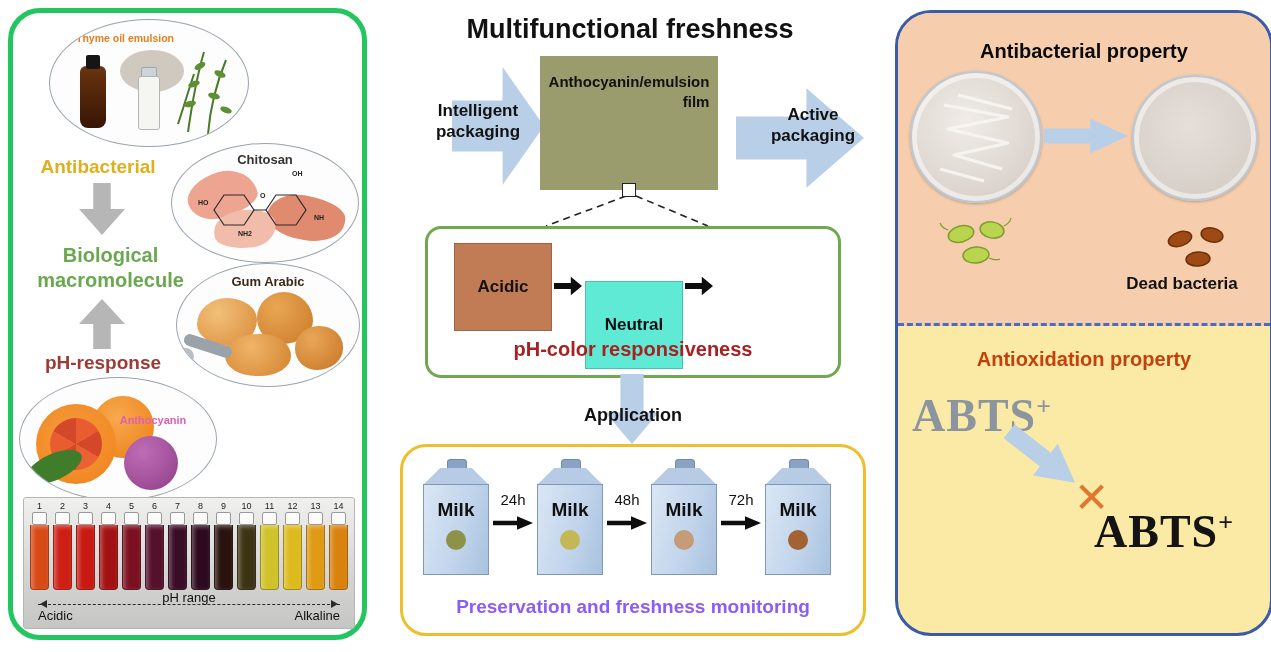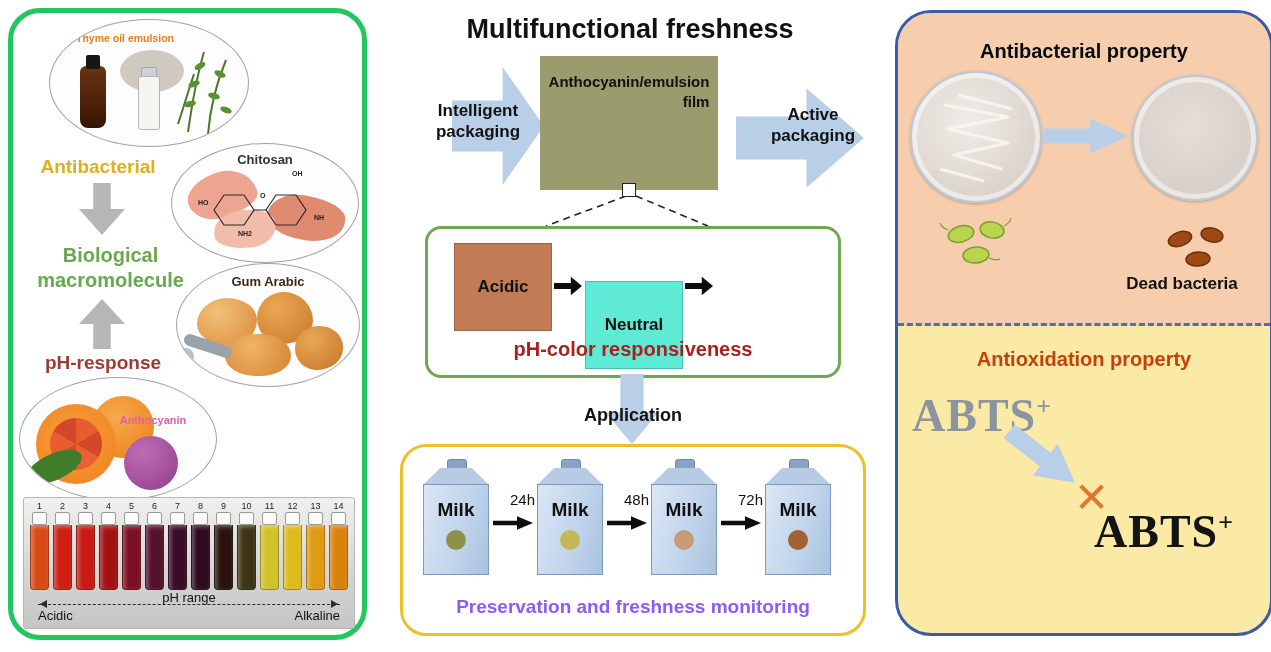--- a/index.html
+++ b/index.html
@@ -51,21 +51,21 @@
     border:3px solid #edbf2d;border-radius:26px}
   .carton{position:absolute;width:66px;height:116px}
   .carton .cap{position:absolute;left:24px;top:0;width:18px;height:10px;background:#8aa3c4;
     border:1px solid #6d89ab;border-radius:3px 3px 0 0}
   .carton .roof{position:absolute;left:0;top:9px;width:66px;height:17px;background:#b7cbe4;
     clip-path:polygon(0% 100%,26% 0%,74% 0%,100% 100%)}
   .carton .body{position:absolute;left:0;top:25px;width:64px;height:89px;
     background:linear-gradient(105deg,#dae6f4 0%,#c2d5ec 55%,#a9c2de 100%);border:1px solid #7b99bb}
   .carton .milk{margin-top:14px;text-align:center;font-size:19px;font-weight:bold}
   .carton .dot{width:20px;height:20px;border-radius:50%;margin:9px auto 0}
-  .time-group{position:absolute;width:44px;text-align:right}
+  .time-group{position:absolute;width:44px;text-align:center}
   .time-lab{font-size:15px;color:#111}
 
   
   .panel-right{position:absolute;left:895px;top:10px;width:372px;height:620px;
     border:3px solid #3a5ba8;border-radius:36px;background:#fbe9a6;overflow:hidden}
   .peach{position:absolute;left:0;top:0;width:100%;height:310px;background:#f6cead;
     border-bottom:3px dashed #4a6cc0}
   .dish{position:absolute;border-radius:50%;border:2px solid #bcc8d6;
     box-shadow:inset 0 0 0 5px rgba(255,255,255,.5),0 1px 3px rgba(0,0,0,.25)}
   .dish.one{background:radial-gradient(circle at 42% 38%,#f1ece8 0%,#ded7d1 60%,#cfc7c0 100%)}

